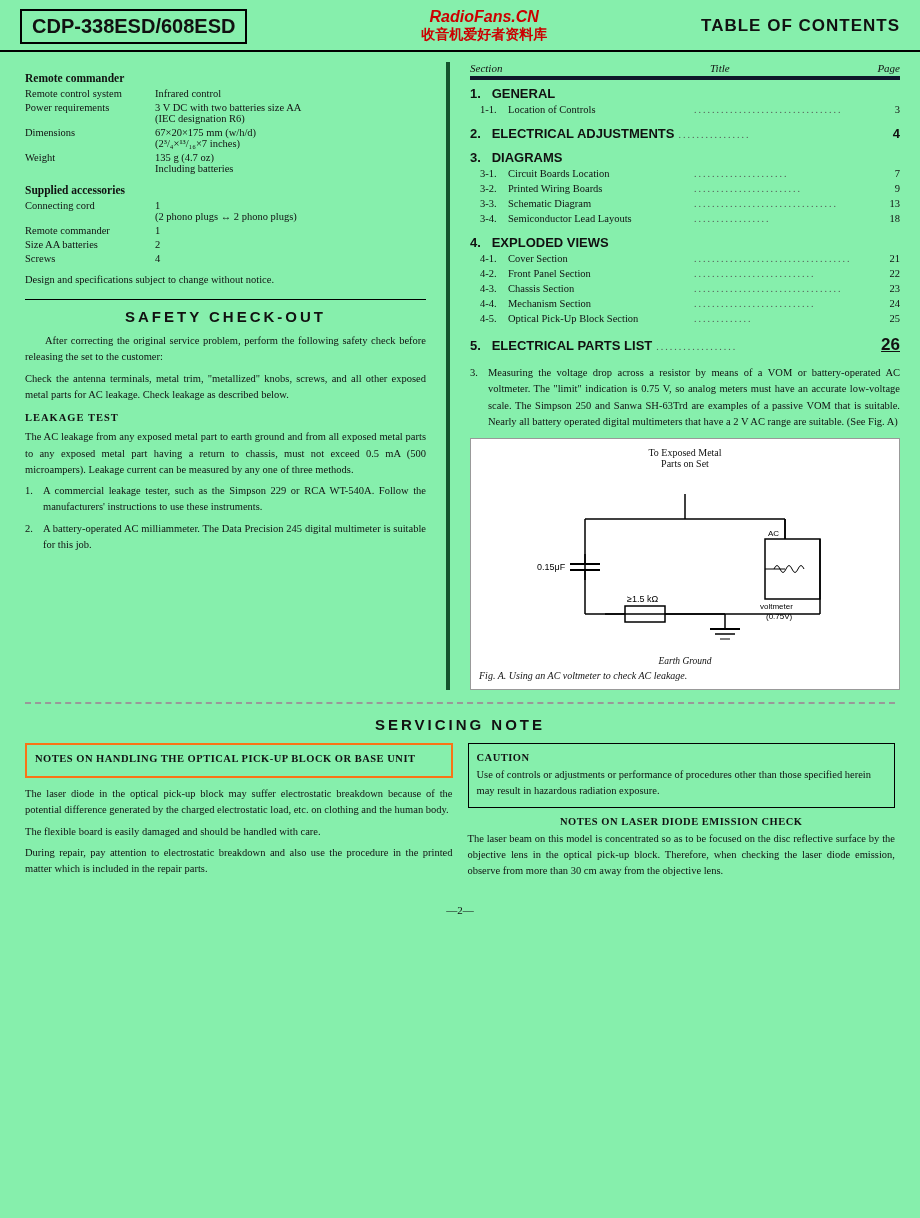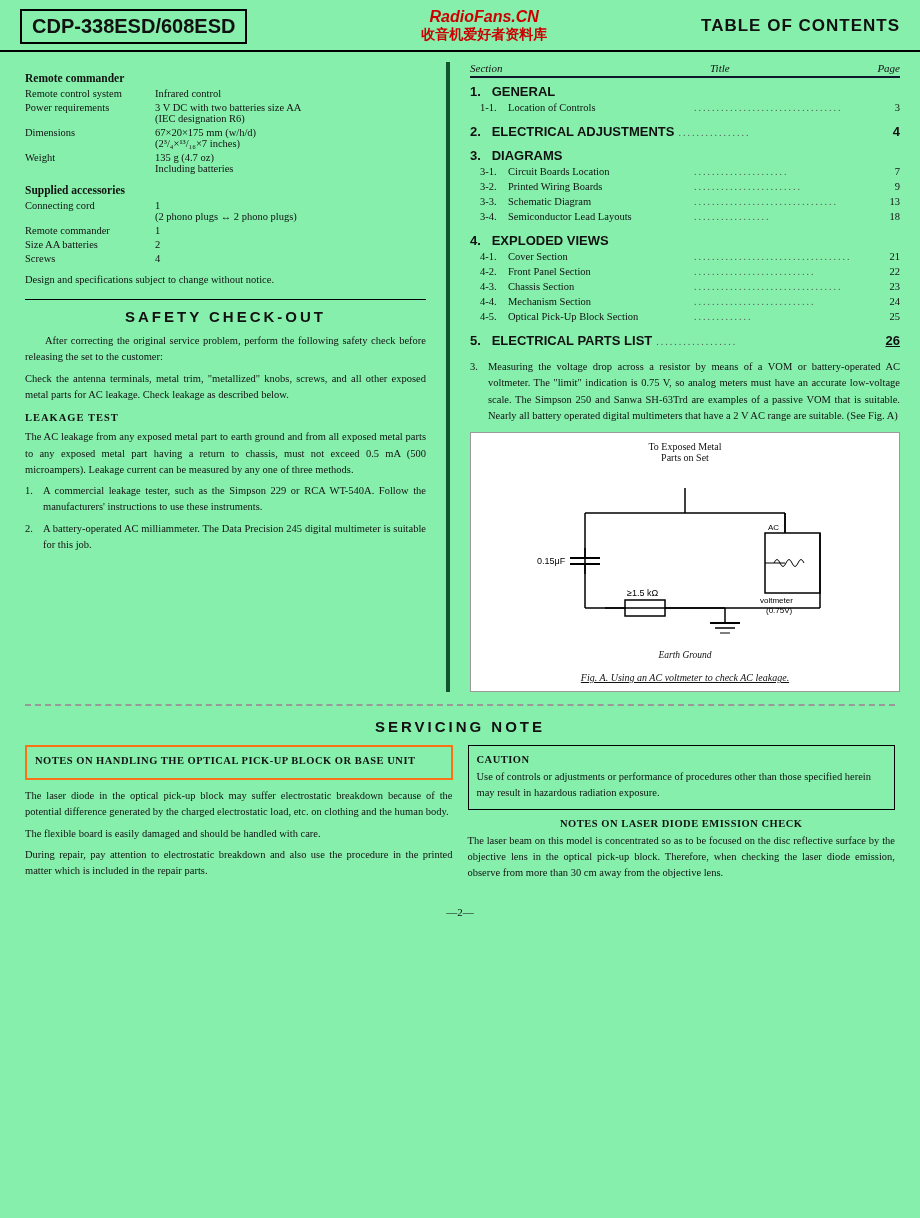--- a/index.html
+++ b/index.html
@@ -97,21 +97,21 @@
     .spec-value {
       flex: 1;
       font-size: 10.5px;
     }
 
     
     .toc-header-row {
       display: flex;
       justify-content: space-between;
       font-style: italic;
-      border-bottom: 2px solid #0f172a;
+      border-bottom: 4px solid #0f172a;
       margin-bottom: 6px;
       padding-bottom: 2px;
       font-size: 11px;
     }
     .toc-section {
       margin-bottom: 8px;
     }
     .toc-section-title {
       font-size: 13px;
       font-weight: bold;
@@ -205,23 +205,22 @@
       font-size: 10px;
       text-align: center;
       margin-bottom: 5px;
     }
     .circuit-svg {
       display: block;
       margin: 0 auto;
     }
     .fig-caption {
       font-size: 10px;
-      text-align: center;
-      margin-top: 12px;
-      text-decoration: underline;
+      text-align: left;
+      margin-top: 4px;
     }
 
     
     .servicing-title {
       font-size: 15px;
       font-weight: bold;
       text-align: center;
       letter-spacing: 3px;
       margin-bottom: 10px;
       font-family: Arial, sans-serif;
@@ -451,21 +450,21 @@
           <span class="toc-item-title">Optical Pick-Up Block Section</span>
           <span style="flex:1; overflow:hidden; letter-spacing:2px; font-size:10px; margin:0 3px 3px 3px; color:#555;">.............</span>
           <span class="toc-item-page">25</span>
         </div>
       </div>
 
       <div class="toc-section">
         <div style="display:flex; align-items:baseline;">
           <span class="toc-section-title" style="margin-bottom:0;">5. &nbsp; ELECTRICAL PARTS LIST</span>
           <span style="flex:1; overflow:hidden; letter-spacing:2px; font-size:10px; margin:0 4px 2px 4px; color:#555;">..................</span>
-          <span style="font-size:13px; font-weight:bold; font-family:Arial,sans-serif;text-decoration:underline;">26</span>
+          <span style="font-size:17px; font-weight:bold; font-family:Arial,sans-serif;text-decoration:underline;">26</span>
         </div>
       </div>
 
       <div class="measuring-text" style="margin-top:10px;">
         <div style="display:flex; align-items:flex-start;">
           <span style="min-width:18px; font-size:10.5px;">3.</span>
           <p style="flex:1; font-size:10.5px; line-height:1.55; text-align:justify; margin:0;">Measuring the voltage drop across a resistor by means of a VOM or battery-operated AC voltmeter.  The "limit" indication is 0.75 V, so analog meters must have an accurate low-voltage scale.  The Simpson 250 and Sanwa SH-63Trd are examples of a passive VOM that is suitable.  Nearly all battery operated digital multimeters that have a 2 V AC range are suitable.  (See Fig. A)</p>
         </div>
       </div>
 

